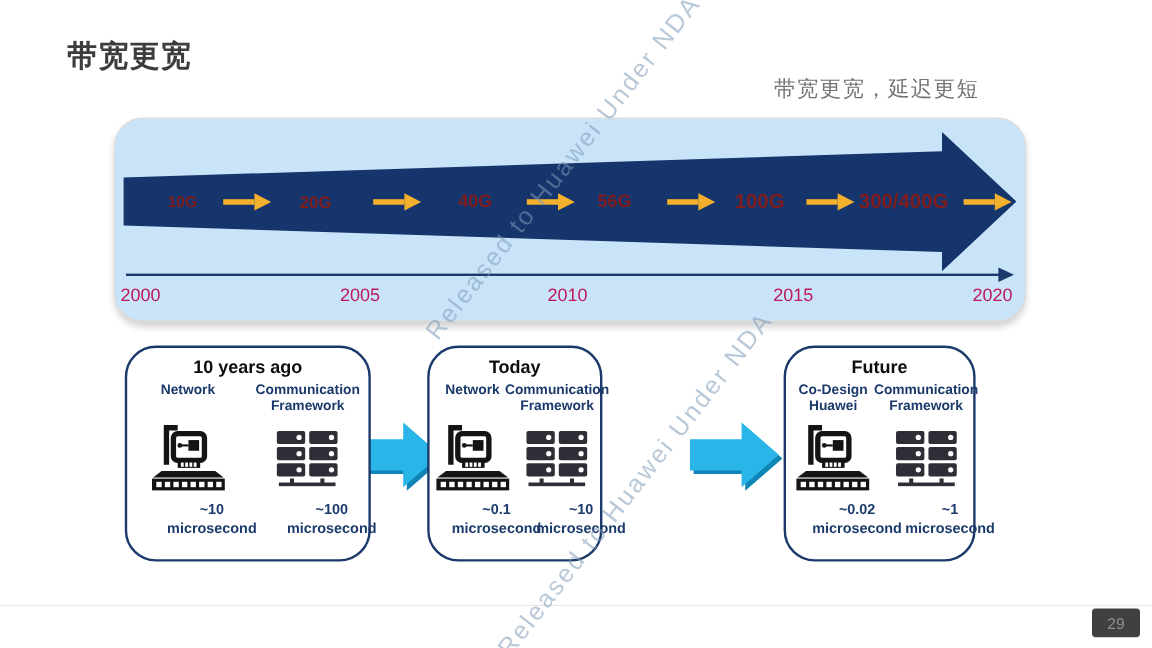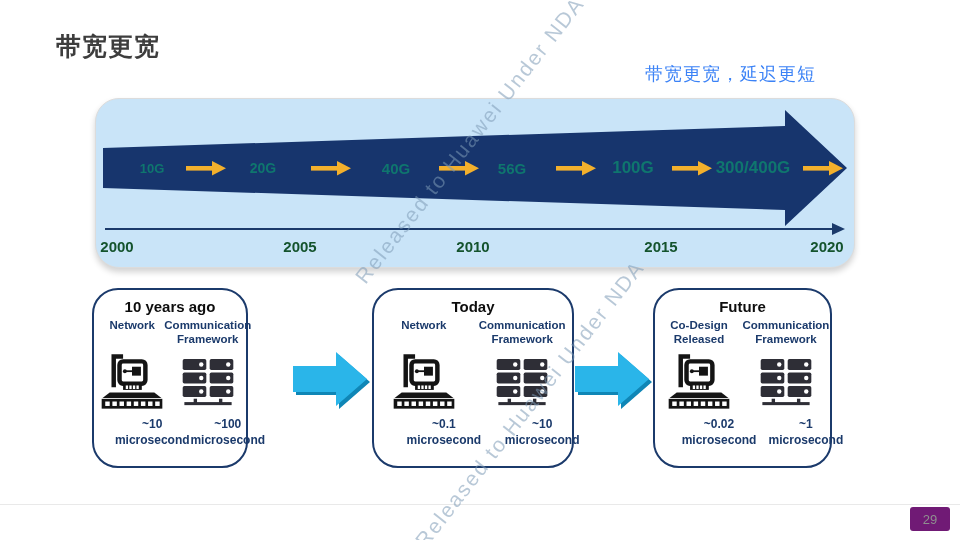--- a/index.html
+++ b/index.html
@@ -13,21 +13,21 @@
   .abs { position: absolute; }
 
   
   .slide-title {
     left: 56px; top: 30px;
     font-size: 25px; font-weight: bold; color: #3d3d3d;
     letter-spacing: 1px;
   }
   .slide-subtitle {
     left: 645px; top: 62px;
-    font-size: 18px; font-weight: normal; color: #3b82f6;
+    font-size: 18px; font-weight: normal; color: #737373;
     letter-spacing: 1px;
   }
 
   
   .watermark {
     color: rgba(125, 155, 182, 0.55);
     font-size: 21px;
     letter-spacing: 2px;
     white-space: nowrap;
     transform: rotate(-52deg);
@@ -40,56 +40,56 @@
   
   .timeline-panel {
     left: 95px; top: 98px; width: 760px; height: 170px;
     background: #c9e4f8;
     border: 1px solid #dcdcdc;
     border-radius: 24px;
     box-shadow: 0 4px 6px rgba(0,0,0,0.18);
   }
   .bigarrow-svg { left: 95px; top: 98px; }
   .speed-label {
-    color: #0f766e; font-weight: bold; text-align: center;
+    color: #7f1d1d; font-weight: bold; text-align: center;
     transform: translate(-50%, -50%);
     white-space: nowrap; z-index: 10;
   }
   .speed-arrow { transform: translate(-50%, -50%); z-index: 10; }
 
   
   .year-axis-line {
     left: 105px; top: 228px; width: 728px; height: 2px;
     background: #1b3a6b;
   }
   .year-axis-head {
     left: 832px; top: 223px; width: 0; height: 0;
     border-left: 13px solid #1b3a6b;
     border-top: 6px solid transparent;
     border-bottom: 6px solid transparent;
   }
   .year-label {
     top: 238px;
-    color: #14532d; font-size: 15px; font-weight: bold;
+    color: #be185d; font-size: 15px; font-weight: normal;
     transform: translateX(-50%);
   }
 
   
   .era-box {
     top: 288px; height: 180px;
     background: #ffffff;
     border: 2px solid #1b3a6b;
     border-radius: 26px;
     padding-top: 8px;
     display: flex; flex-direction: column; align-items: center;
     z-index: 20;
   }
-  .era-1 { left: 92px;  width: 156px; justify-content: flex-end; }
-  .era-2 { left: 372px; width: 202px; }
-  .era-3 { left: 653px; width: 179px; }
+  .era-1 { left: 104px;  width: 205px; justify-content: flex-end; }
+  .era-2 { left: 356px; width: 146px; }
+  .era-3 { left: 653px; width: 160px; }
   .era-title {
     font-size: 15px; font-weight: bold; color: #0d0d0d;
     margin-bottom: 3px;
   }
   .era-columns {
     display: flex; width: 100%; justify-content: space-evenly;
     flex: 1;
   }
   .era-col {
     display: flex; flex-direction: column; align-items: center;
@@ -112,21 +112,21 @@
   .era-arrow-1 { left: 289px; }
   .era-arrow-2 { left: 571px; }
 
   
   .footer-line {
     left: 0; top: 504px; width: 960px; height: 1px;
     background: #e9e9e9;
   }
   .page-badge {
     left: 910px; top: 507px; width: 40px; height: 24px;
-    background: #701a75; border-radius: 3px;
+    background: #404040; border-radius: 3px;
     color: #8f8f8f; font-size: 13px;
     display: flex; align-items: center; justify-content: center;
   }
 </style>
 </head>
 <body>
 
 <svg width="0" height="0" style="position:absolute">
   <defs>
     <g id="nic-switch">
@@ -290,21 +290,21 @@
 </div>
 
 <svg class="abs era-arrow era-arrow-2" width="84" height="68" viewBox="0 0 84 68">
     <use href="#cyan-arrow"></use>
   </svg>
 
 <div class="abs era-box era-3">
   <div class="era-title">Future</div>
   <div class="era-columns">
     <div class="era-col">
-      <div class="era-col-header">Co-Design Released</div>
+      <div class="era-col-header">Co-Design Huawei</div>
       <div class="era-icon">
         <svg width="66" height="58" viewBox="0 0 74 64">
             <use href="#nic-switch"></use>
           </svg>
       </div>
       <div class="era-latency">
         <div>~0.02</div>
         <div>microsecond</div>
       </div>
     </div>

